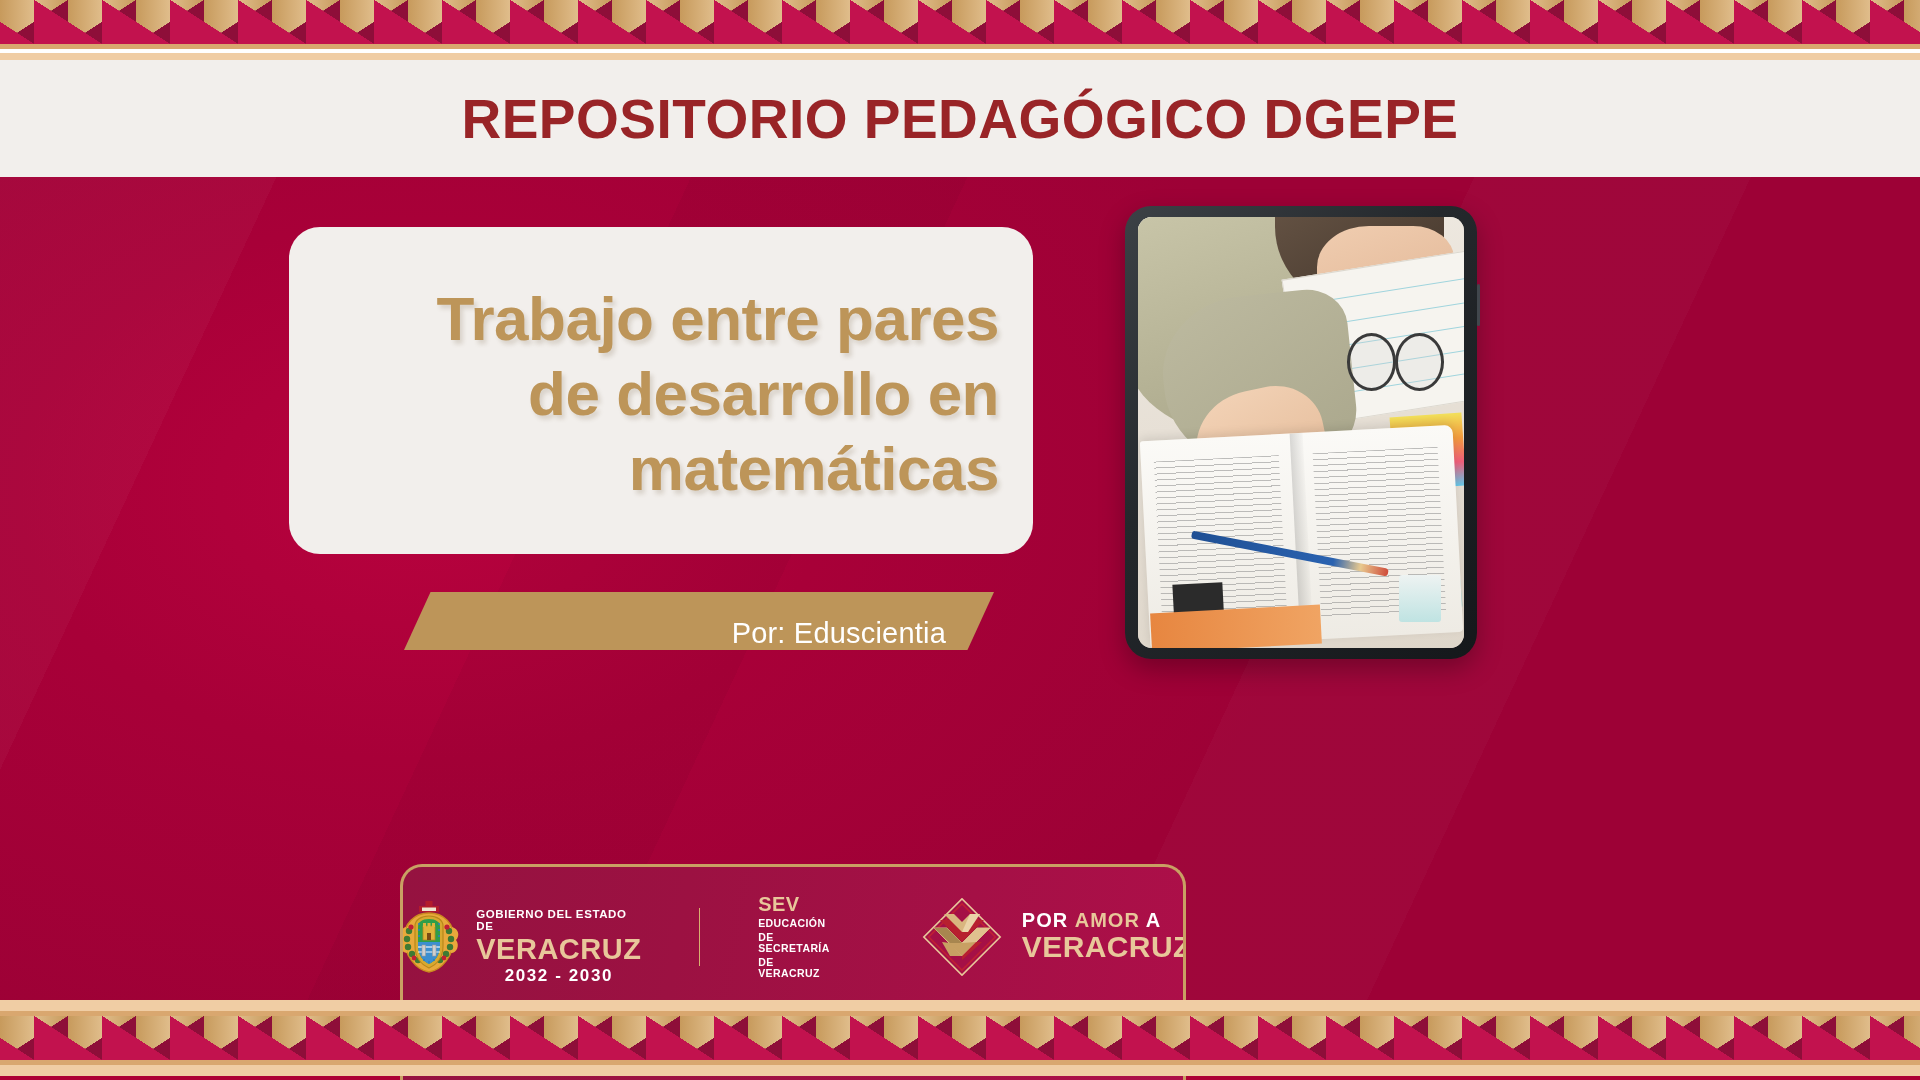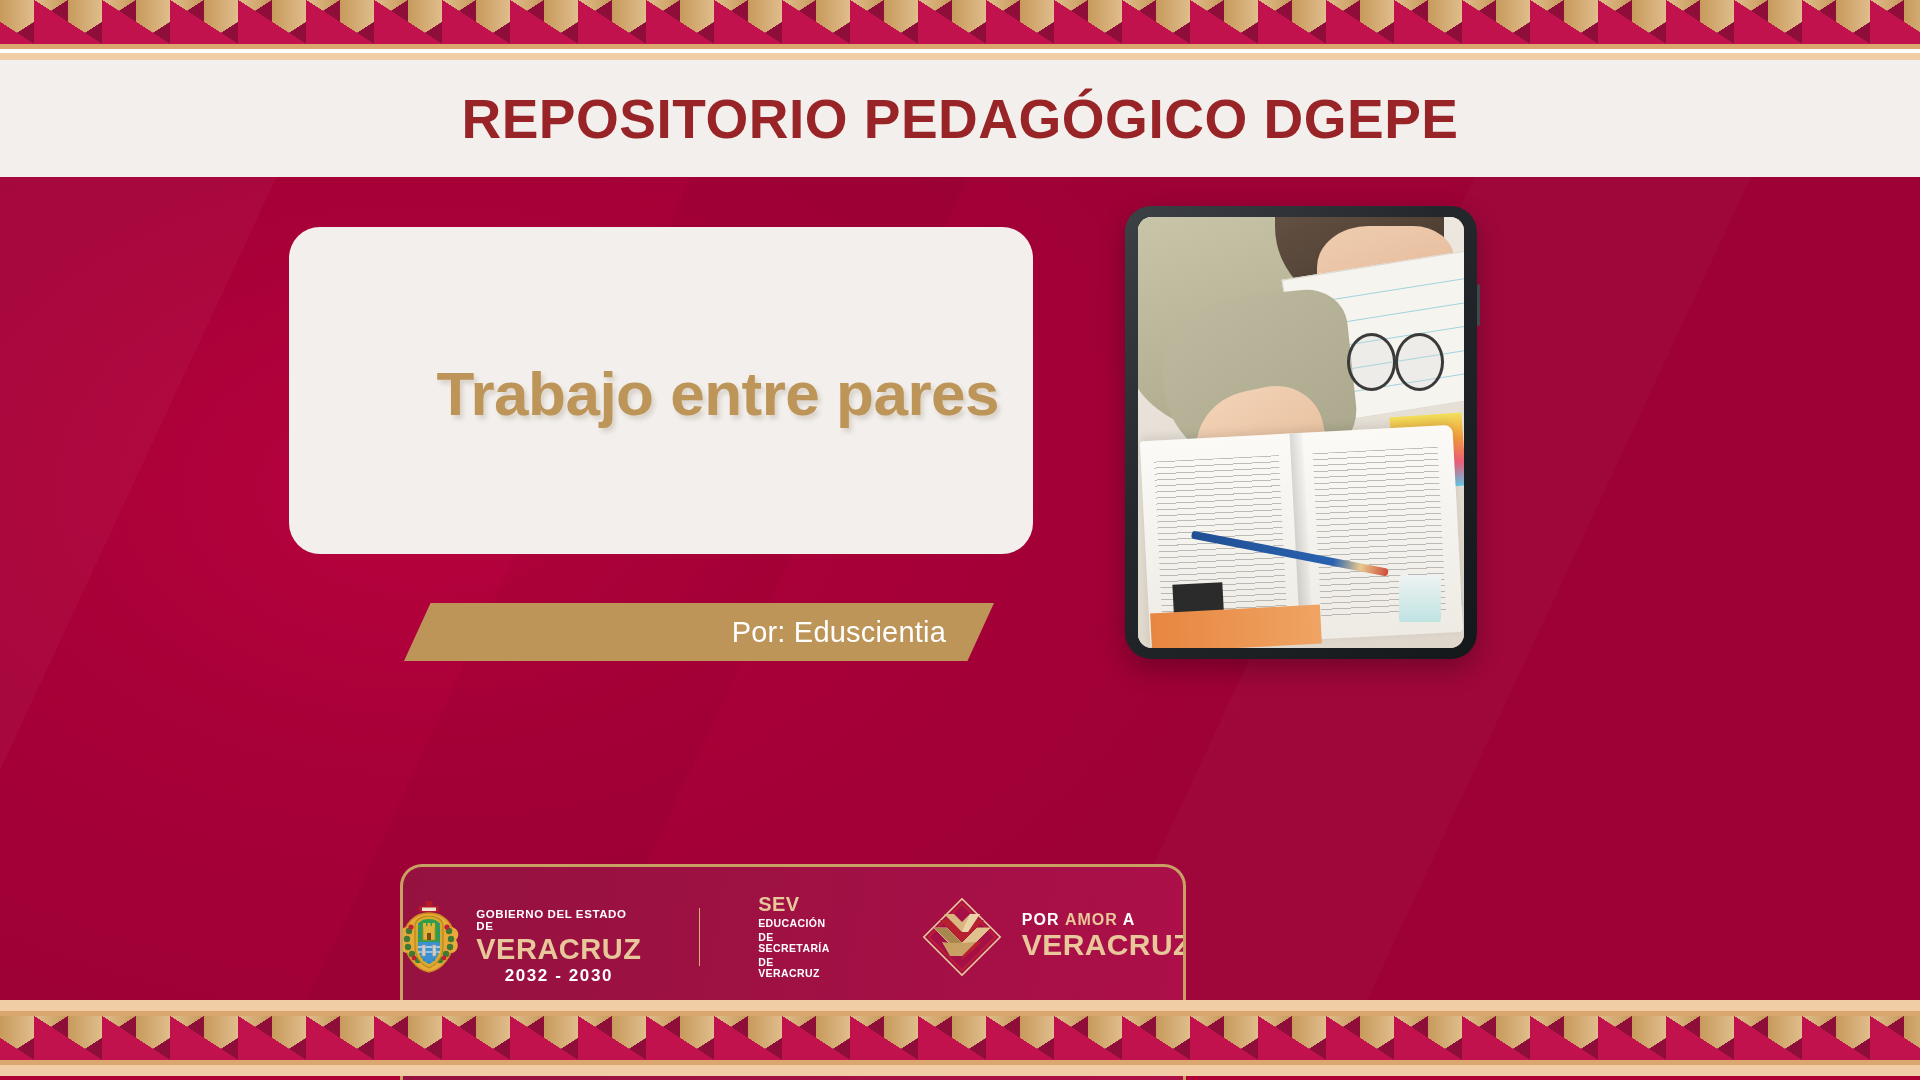--- a/index.html
+++ b/index.html
@@ -130,27 +130,27 @@
     text-align: right;
     color: #bd9559;
     letter-spacing: -0.5px;
     text-shadow: 3px 4px 4px rgba(120,100,70,0.20);
   }
 
   
   .author-ribbon {
     position: absolute;
     left: 404px;
-    top: 426px;
+    top: 415px;
     width: 590px;
     height: 58px;
     background: #bd9559;
     clip-path: polygon(4.5% 0%, 100% 0%, 95.5% 100%, 0% 100%);
     display: flex;
-    align-items: center;
+    align-items: flex-end;
     justify-content: flex-end;
     box-sizing: border-box;
     padding-right: 48px;
   }
   .author-text {
     color: #ffffff;
     font-size: 29px;
     letter-spacing: 0.2px;
   }
 
@@ -446,21 +446,21 @@
     font-weight: bold;
     color: #ffffff;
     letter-spacing: 0.4px;
     margin-top: 3px;
   }
 
   
   .heart-logo { width: 84px; height: 78px; }
   .amor-text { display: flex; flex-direction: column; line-height: 1.02; margin-left: 6px; }
   .amor-line1 {
-    font-size: 16px;
+    font-size: 20px;
     font-weight: bold;
     color: #ffffff;
     letter-spacing: 1px;
   }
   .amor-line1 b { color: #e8c79a; }
   .amor-line2 {
     font-size: 30px;
     font-weight: bold;
     color: #e8c79a;
     letter-spacing: 0.4px;
@@ -508,20 +508,22 @@
 
   <div class="header-bar">
     <div class="header-title">REPOSITORIO PEDAGÓGICO DGEPE</div>
   </div>
 
   <div class="stage">
 
     <div class="title-card">
       <div class="title-text">
         <div>Trabajo entre pares</div>
+        <div>de desarrollo en</div>
+        <div>matemáticas</div>
       </div>
     </div>
 
     <div class="author-ribbon">
       <span class="author-text">Por: Eduscientia</span>
     </div>
 
     <div class="tablet">
       <div class="tablet-screen">
         <div class="photo">

